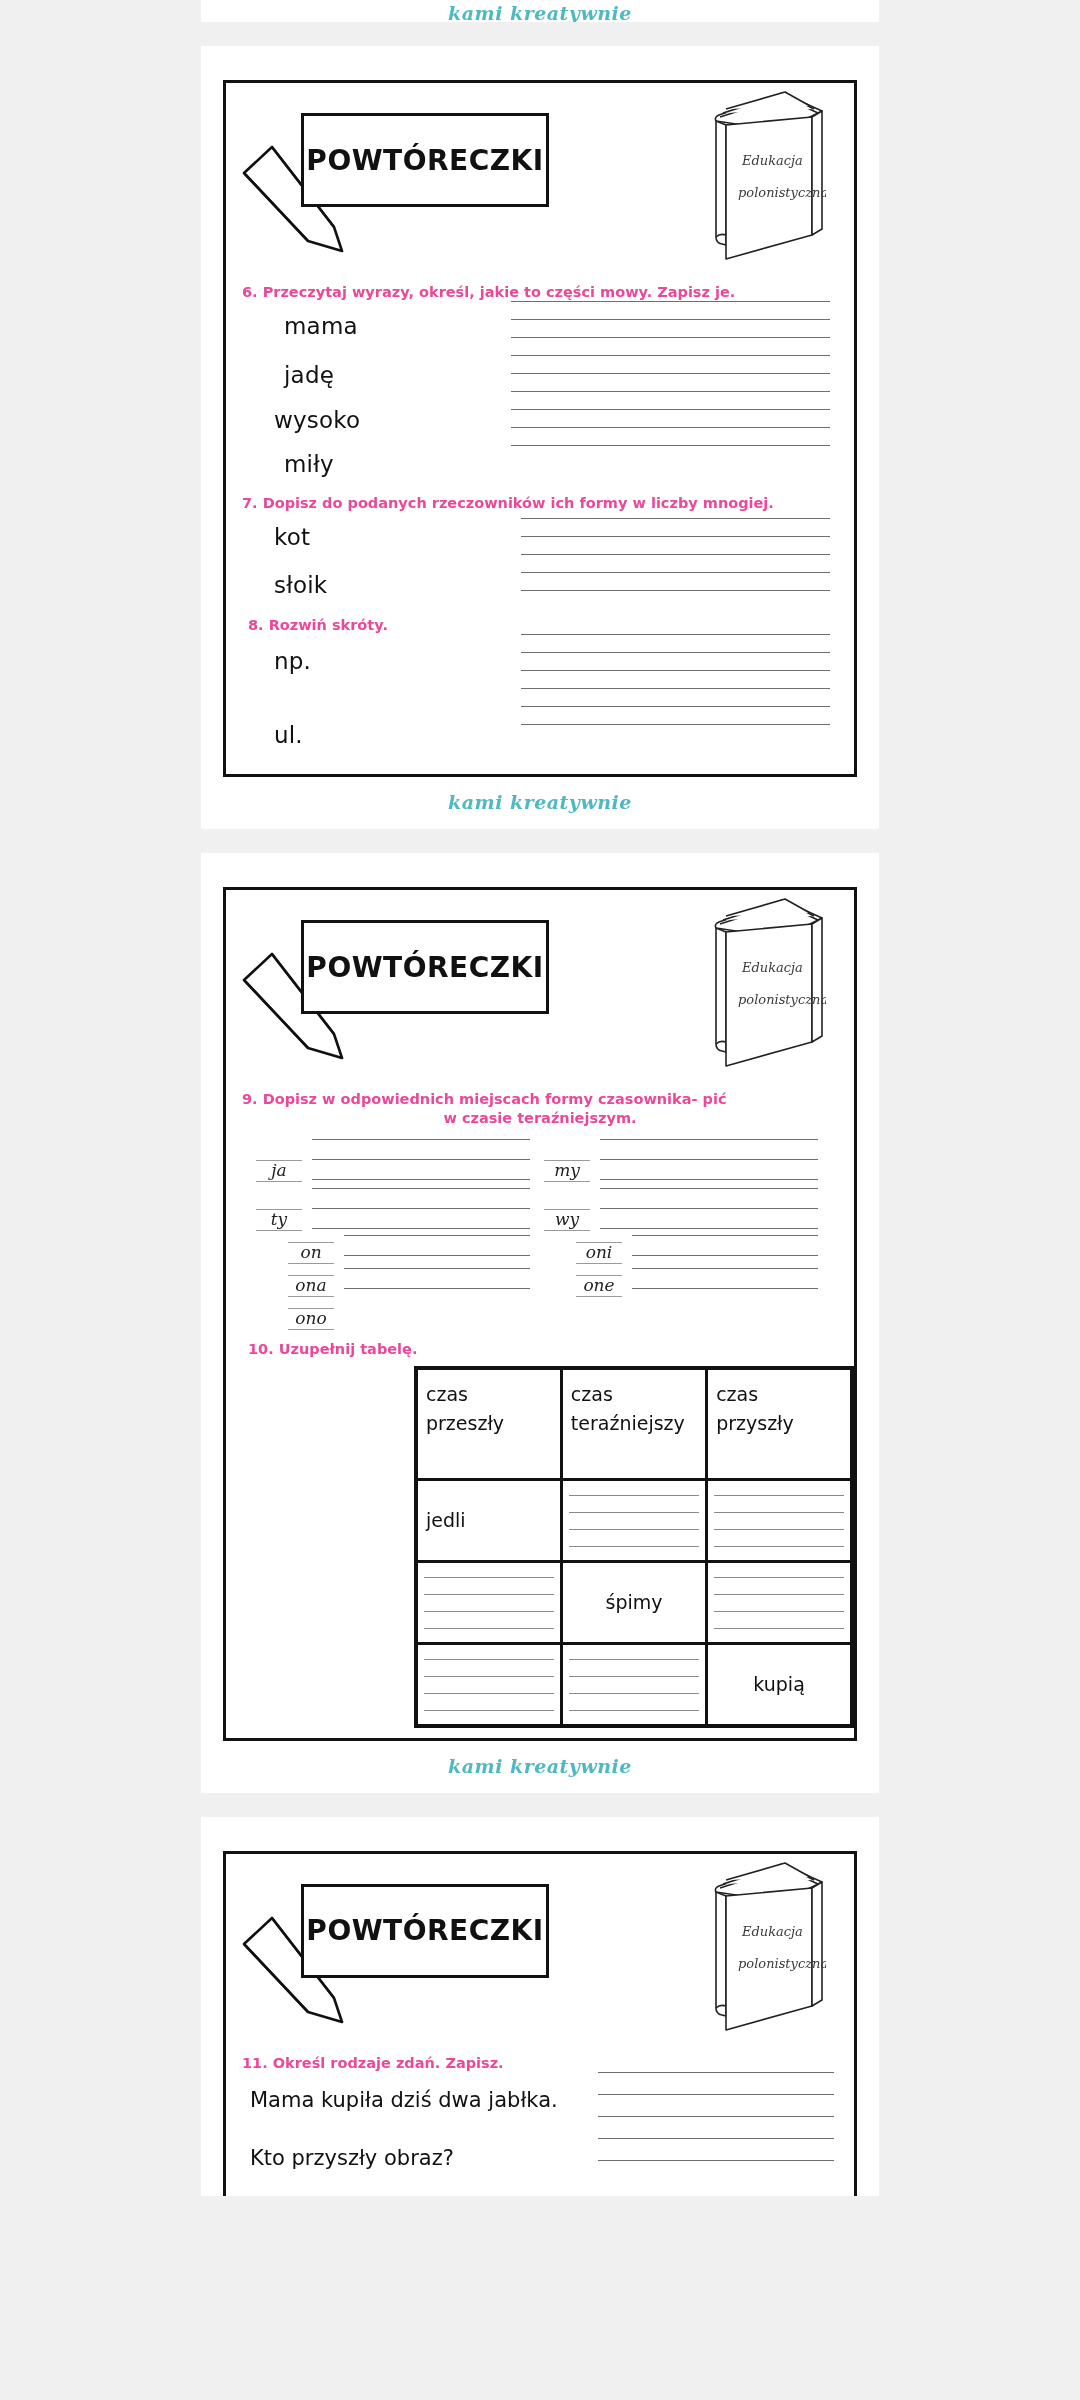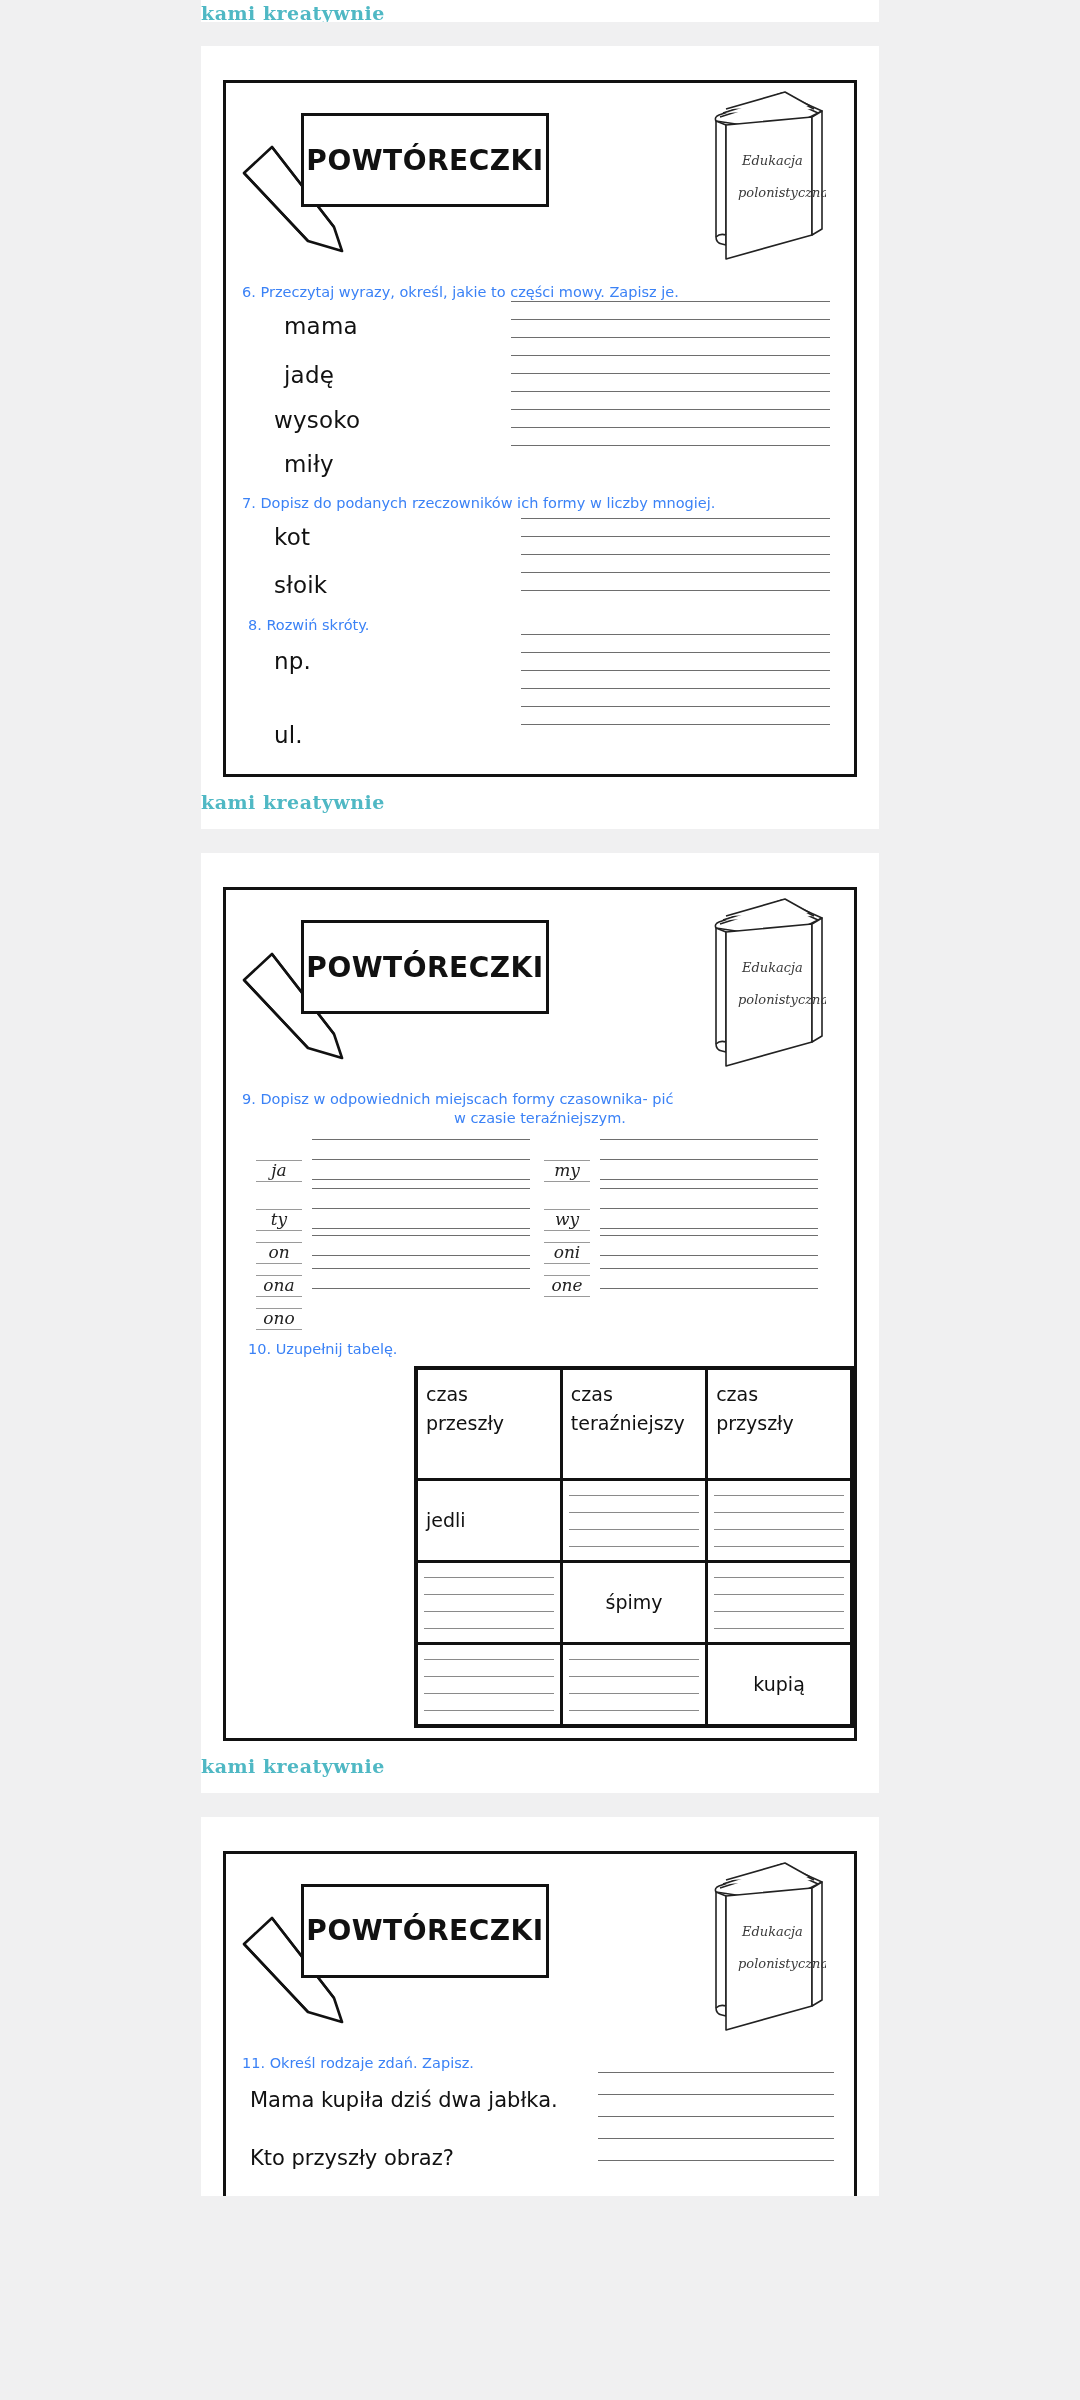--- a/index.html
+++ b/index.html
@@ -75,23 +75,23 @@
   .book-label {
     font-family: "DejaVu Serif", serif;
     font-style: italic;
     font-size: 13px;
     fill: #3a3a3a;
   }
 
   
   .task {
     font-family: "DejaVu Sans", sans-serif;
-    font-weight: 400;
+    font-weight: 700;
     font-size: 14.5px;
-    color: #3b82f6;
+    color: #ec4899;
     padding: 0 16px;
     line-height: 1.25;
     position: relative;
     z-index: 4;
   }
   .task.center { text-align: center; }
   .task.indent { padding-left: 22px; }
 
   .word-row {
     display: flex;
@@ -124,23 +124,24 @@
   .s1-lines {
     position: absolute;
     left: 285px;
     right: 24px;
     top: 0;
   }
   .s1-lines .ln { margin-bottom: 17px; }
 
   
   .signature {
-    text-align: left;
+    text-align: center;
     padding: 14px 0 16px 0;
     font-family: "DejaVu Serif", serif;
+    font-style: italic;
     font-weight: 700;
     font-size: 19px;
     color: #4fb8c4;
     letter-spacing: .5px;
     background: #fff;
   }
   .signature.clipped { padding: 2px 0 10px 0; overflow: hidden; height: 22px; }
 
   
   .pron-grid {
@@ -148,21 +149,21 @@
     padding: 6px 22px 4px 30px;
     gap: 0;
   }
   .pron-col { flex: 1 1 50%; }
   .pron-row {
     display: flex;
     align-items: flex-end;
     height: 49px;
     position: relative;
   }
-  .pron-row.tight { height: 33px; }
+  .pron-row.tight { height: 33px; margin-left: 32px; }
   .pron-label {
     font-family: "DejaVu Serif", serif;
     font-style: italic;
     font-size: 17px;
     color: #222;
     width: 46px;
     text-align: center;
     flex: 0 0 46px;
     border-top: 1px solid #9a9a9a;
     border-bottom: 1px solid #9a9a9a;

